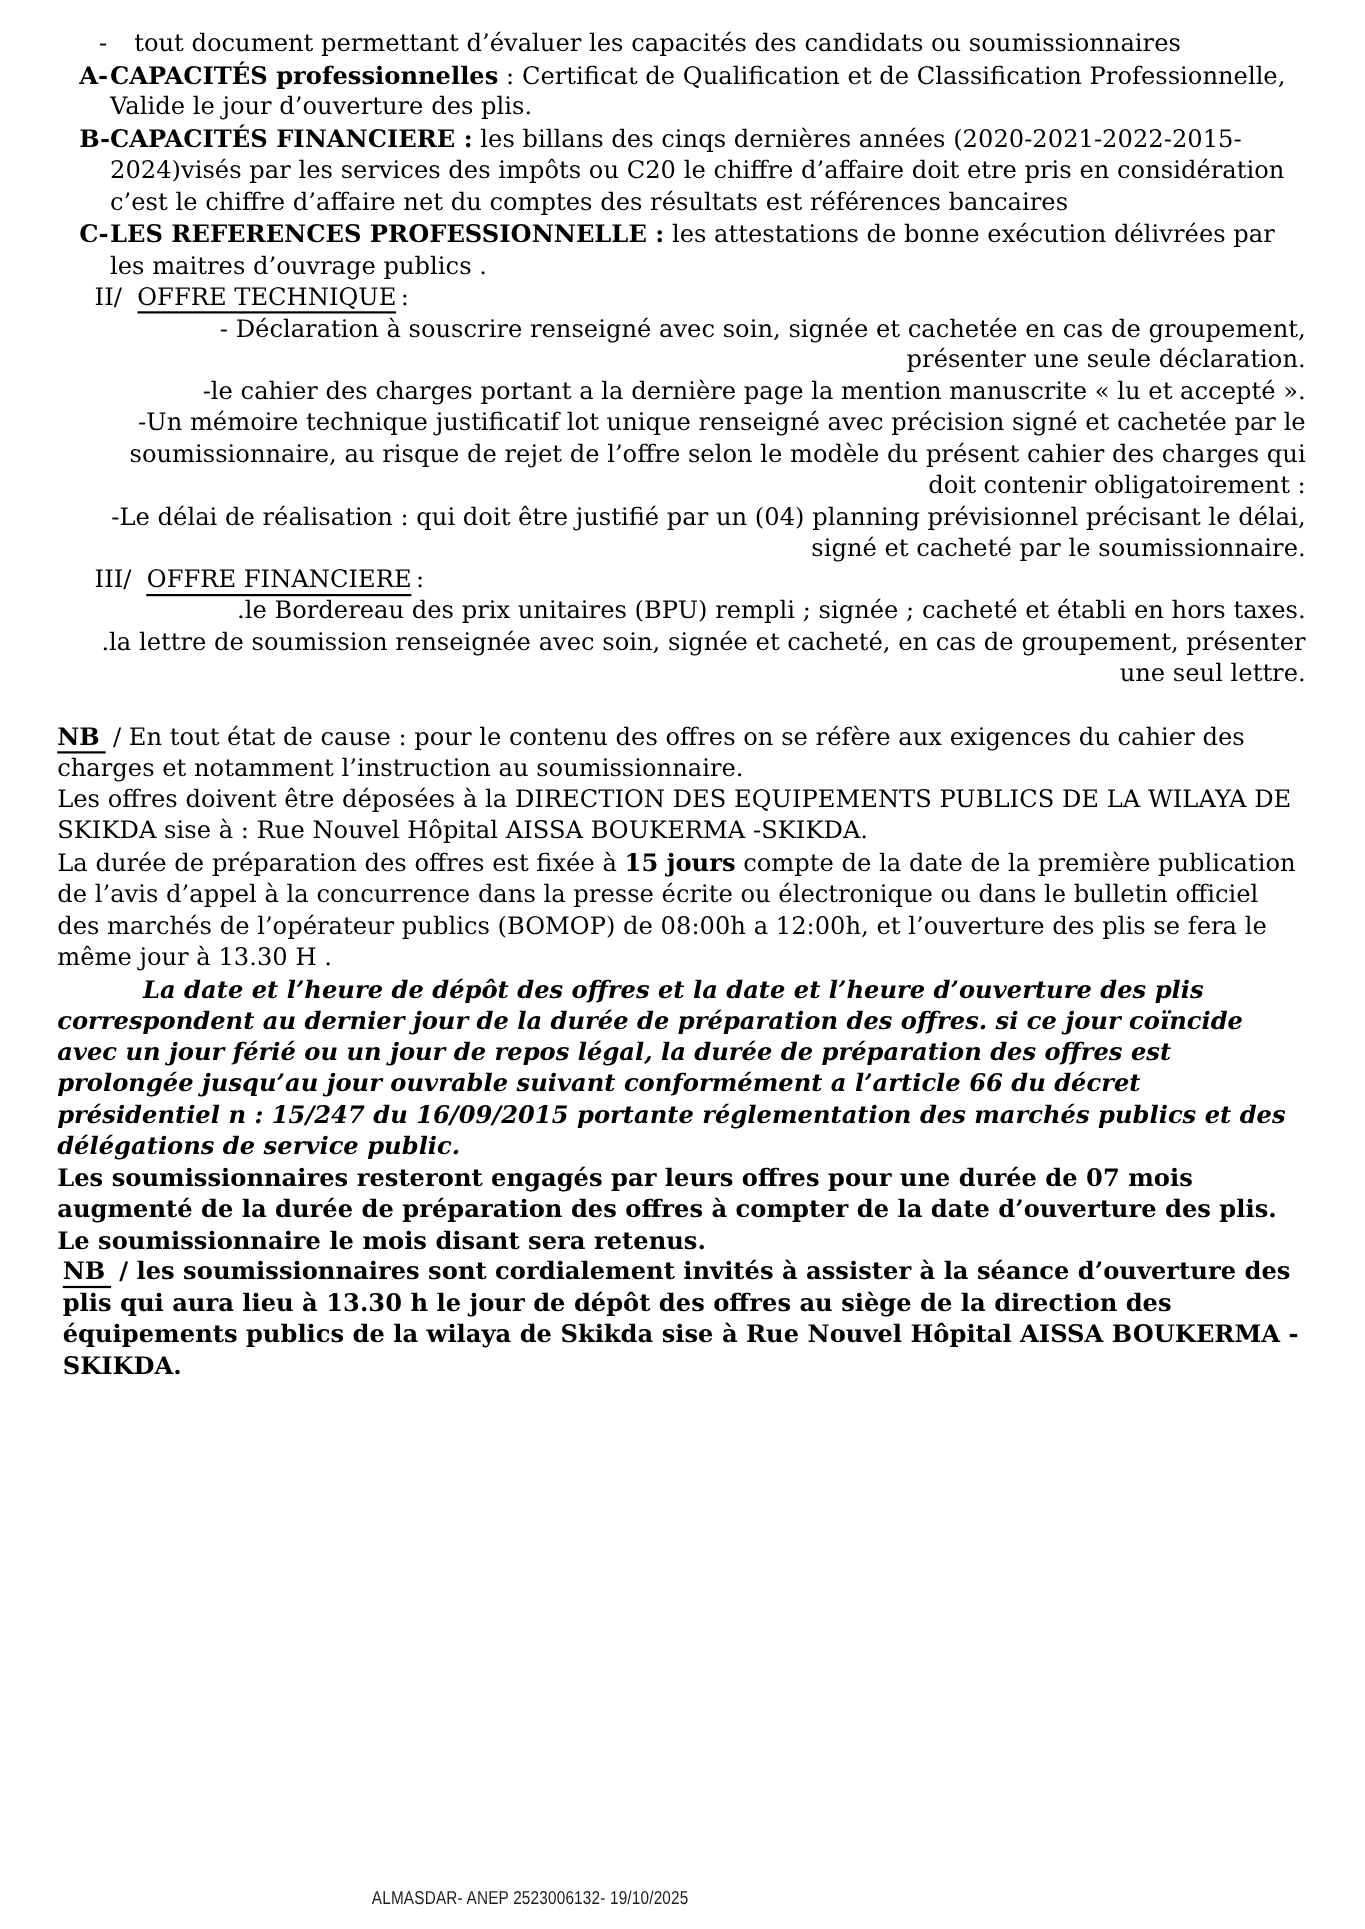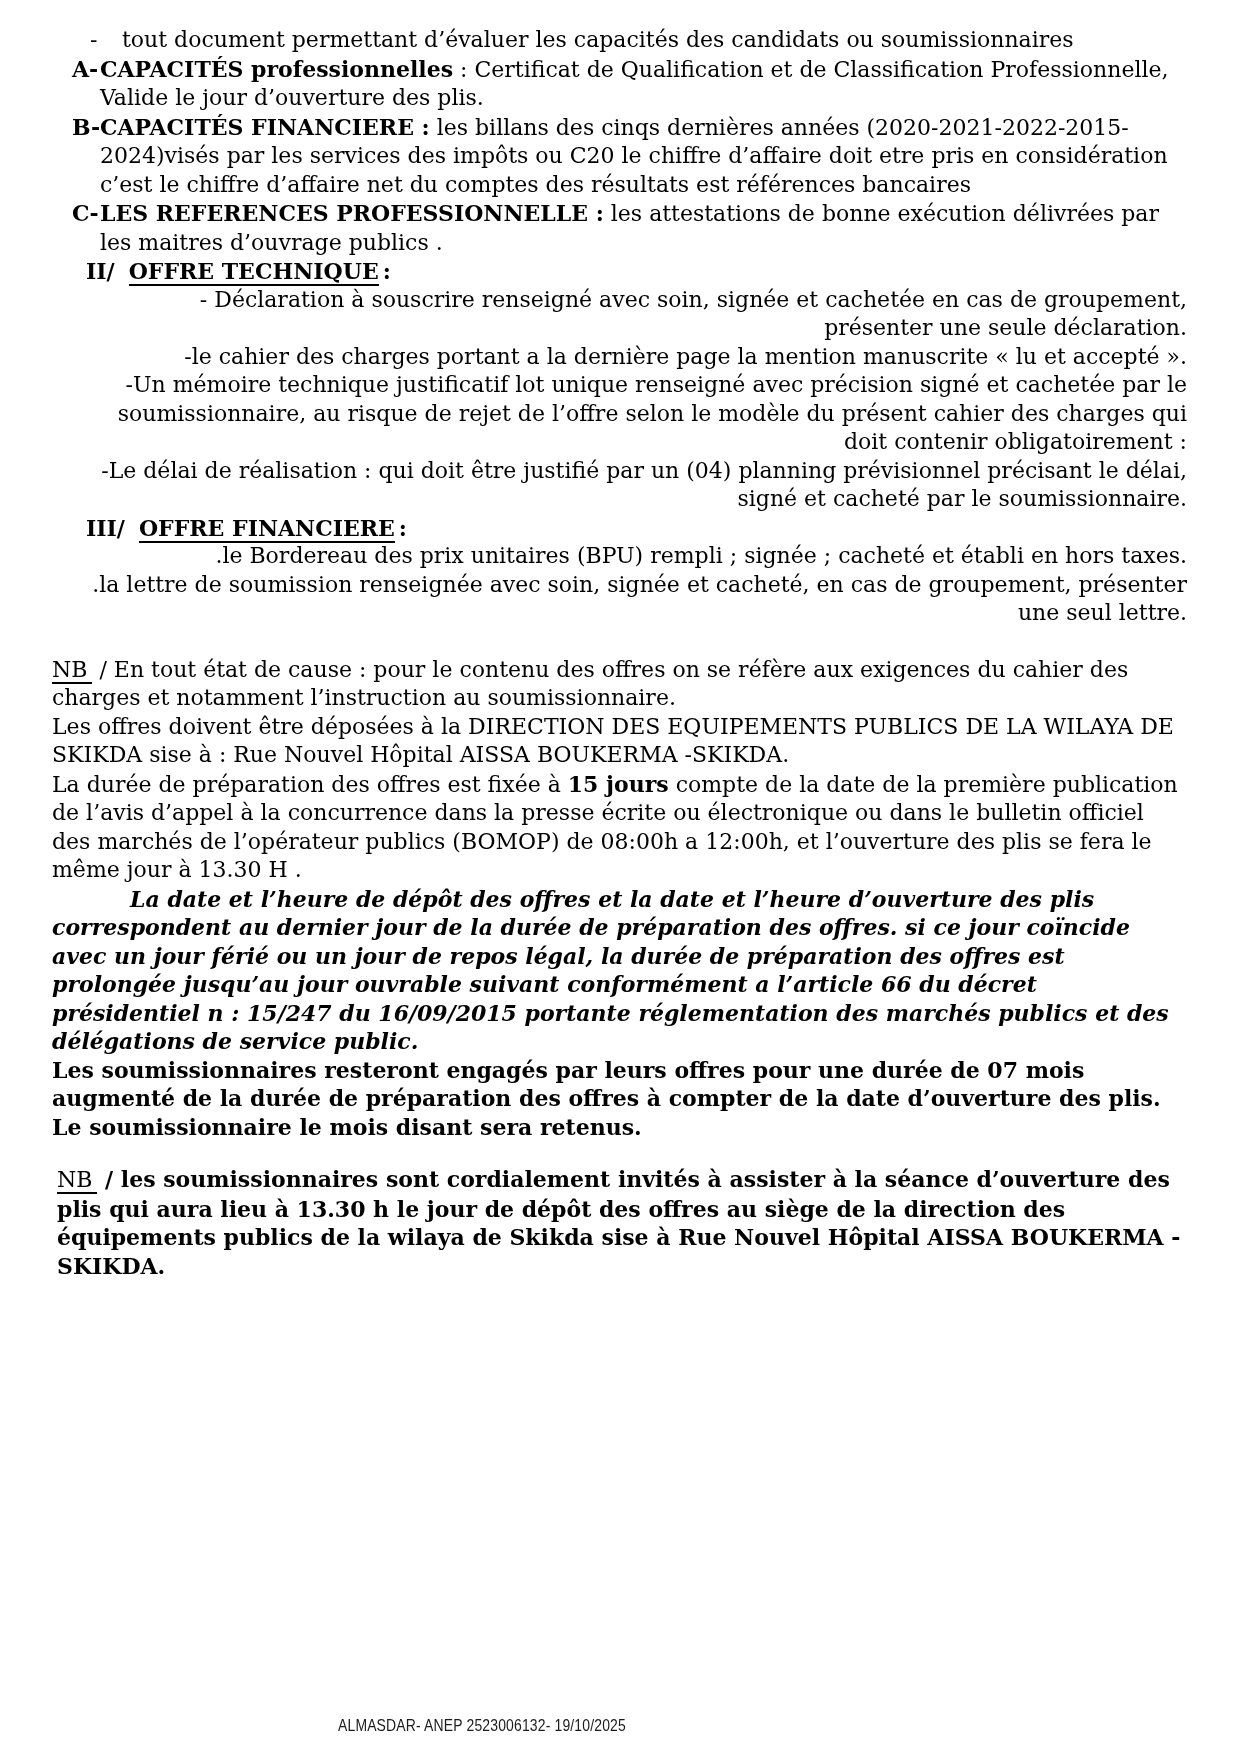--- a/index.html
+++ b/index.html
@@ -24,31 +24,31 @@
   p { margin: 0; padding: 0; }
   .b { font-weight: bold; }
   .u { border-bottom: 2.5px solid #000; }
   
   .dash-item { position: relative; padding-left: 70px; }
   .dash-item .marker { position: absolute; left: 38px; }
   
   .abc-item { position: relative; padding-left: 48px; }
   .abc-item .marker { position: absolute; left: 20px; font-weight: bold; }
   
-  .sec-head { margin-left: 34px; font-weight: bold; }
+  .sec-head { margin-left: 34px; font-weight: normal; }
   .sec-head .numeral { margin-right: 14px; }
   .sec-head .colon { margin-left: 4px; }
   
   .sub { margin-left: 36px; text-align: right; }
   
   .nb-para { margin-top: 28px; }
-  .nb-label { font-weight: normal; border-bottom: 2.5px solid #000; padding-right: 5px; }
+  .nb-label { font-weight: bold; border-bottom: 2.5px solid #000; padding-right: 5px; }
   .bold-para { font-weight: bold; }
   .indent-first { text-indent: 78px; font-style: italic; }
-  .nb2 { padding-left: 5px; font-weight: bold; margin-top: 24px; }
+  .nb2 { padding-left: 5px; font-weight: bold; }
   .footer {
     position: absolute;
     left: 338px;
     top: 1712px;
     font-family: "Liberation Sans", sans-serif;
     font-size: 17px;
     color: #1c1c1c;
     white-space: nowrap;
     transform: scaleX(0.82);
     transform-origin: left top;

